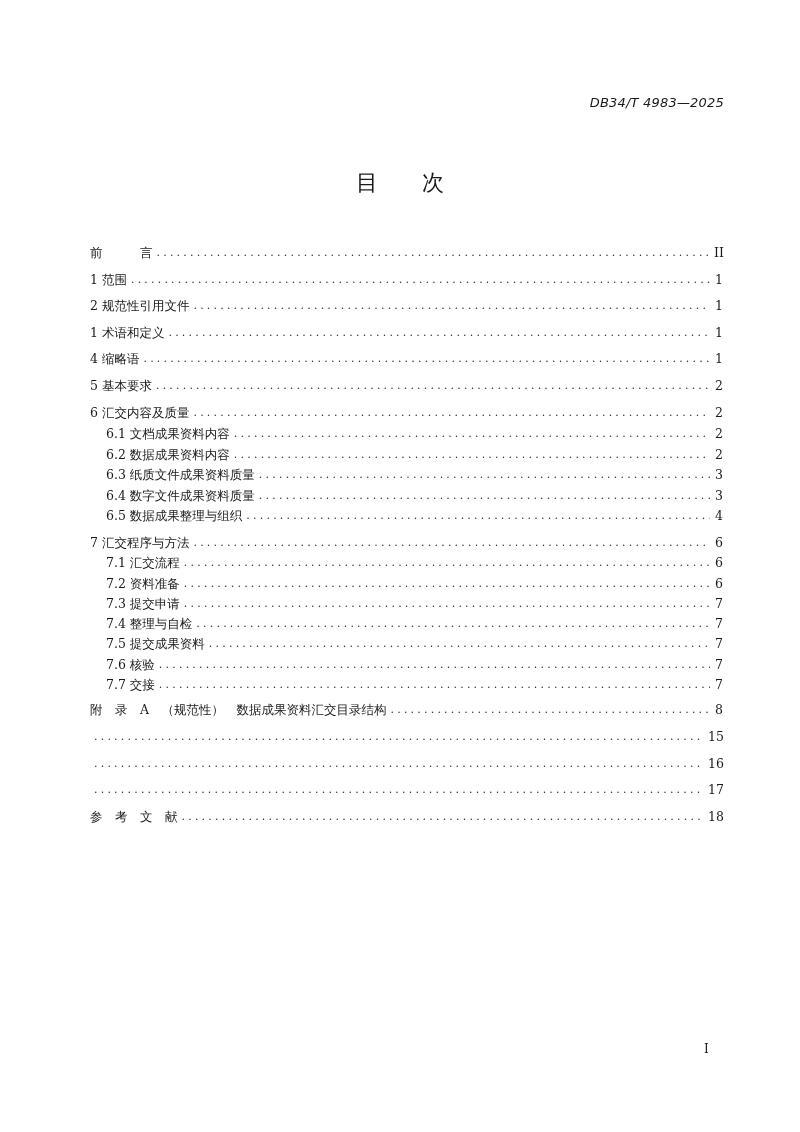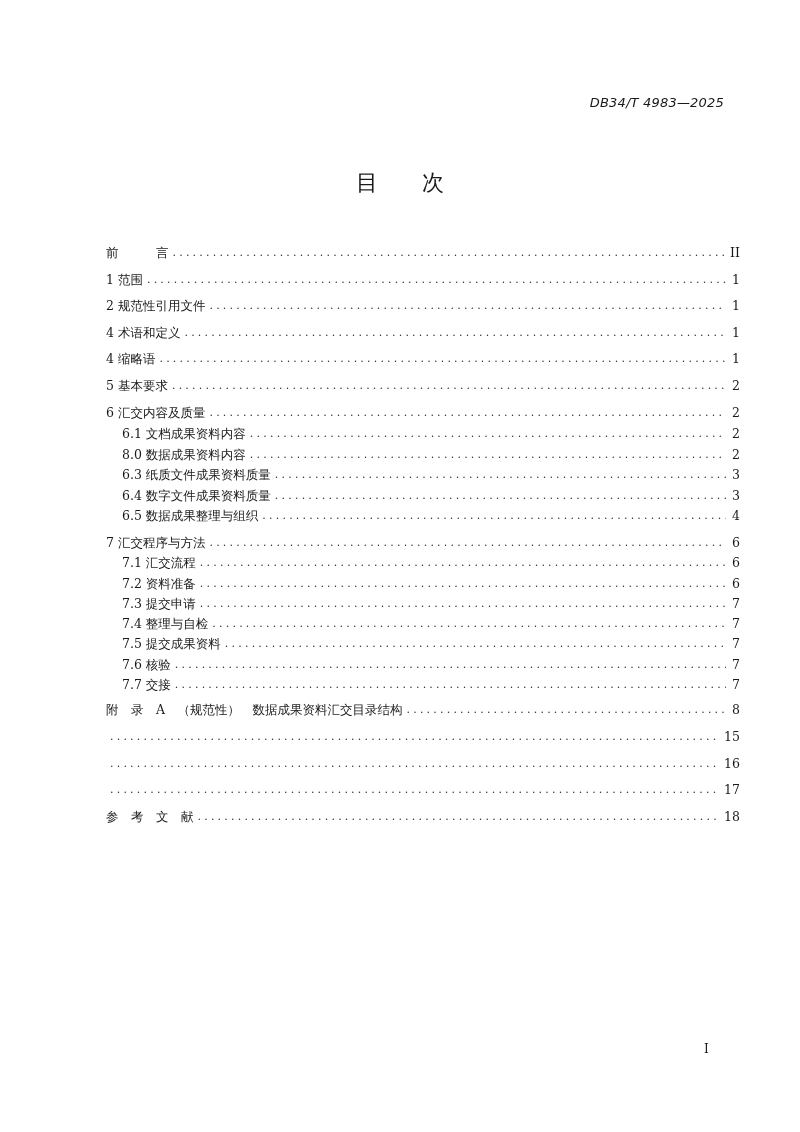--- a/index.html
+++ b/index.html
@@ -20,32 +20,32 @@
       font-size: 22px; word-spacing: 0;
     }
     .toc-title span { display: inline-block; }
     .toc-title .gap { width: 44px; }
     .toc {
       position: absolute; left: 90px; width: 634px; top: 0;
     }
     .row {
       position: absolute; left: 0; width: 634px; height: 18px;
       display: flex; align-items: flex-end;
-      font-size: 12.5px; line-height: 18px; white-space: nowrap; margin-left: 16px;
+      font-size: 12.5px; line-height: 18px; white-space: nowrap;
     }
     .row.sub { padding-left: 16px; width: 618px; }
     .label { flex: 0 0 auto; }
     .dots {
       flex: 1 1 auto; overflow: hidden; margin: 0 4px;
       color: #333; letter-spacing: 3.2px; font-size: 11px;
     }
     .dots::before {
       content: "........................................................................................................................................................................";
     }
-    .page { flex: 0 0 auto; text-align: right; min-width: 10px; }
+    .page { flex: 0 0 auto; text-align: center; min-width: 10px; }
     .page-num {
       position: absolute; top: 1042px; left: 704px;
       font-size: 12px;
     }
   </style>
 </head>
 <body>
 
 <div class="std-code">DB34/T 4983—2025</div>
 
@@ -63,21 +63,21 @@
       <span class="label">1 范围</span>
       <span class="dots"></span>
       <span class="page">1</span>
     </div>
   <div class="row" style="top:297px">
       <span class="label">2 规范性引用文件</span>
       <span class="dots"></span>
       <span class="page">1</span>
     </div>
   <div class="row" style="top:324px">
-      <span class="label">4 术语和定义</span>
+      <span class="label">1 术语和定义</span>
       <span class="dots"></span>
       <span class="page">1</span>
     </div>
   <div class="row" style="top:350px">
       <span class="label">4 缩略语</span>
       <span class="dots"></span>
       <span class="page">1</span>
     </div>
   <div class="row" style="top:377px">
       <span class="label">5 基本要求</span>
@@ -88,21 +88,21 @@
       <span class="label">6 汇交内容及质量</span>
       <span class="dots"></span>
       <span class="page">2</span>
     </div>
   <div class="row sub" style="top:425px">
       <span class="label">6.1 文档成果资料内容</span>
       <span class="dots"></span>
       <span class="page">2</span>
     </div>
   <div class="row sub" style="top:446px">
-      <span class="label">8.0 数据成果资料内容</span>
+      <span class="label">6.2 数据成果资料内容</span>
       <span class="dots"></span>
       <span class="page">2</span>
     </div>
   <div class="row sub" style="top:466px">
       <span class="label">6.3 纸质文件成果资料质量</span>
       <span class="dots"></span>
       <span class="page">3</span>
     </div>
   <div class="row sub" style="top:487px">
       <span class="label">6.4 数字文件成果资料质量</span>

